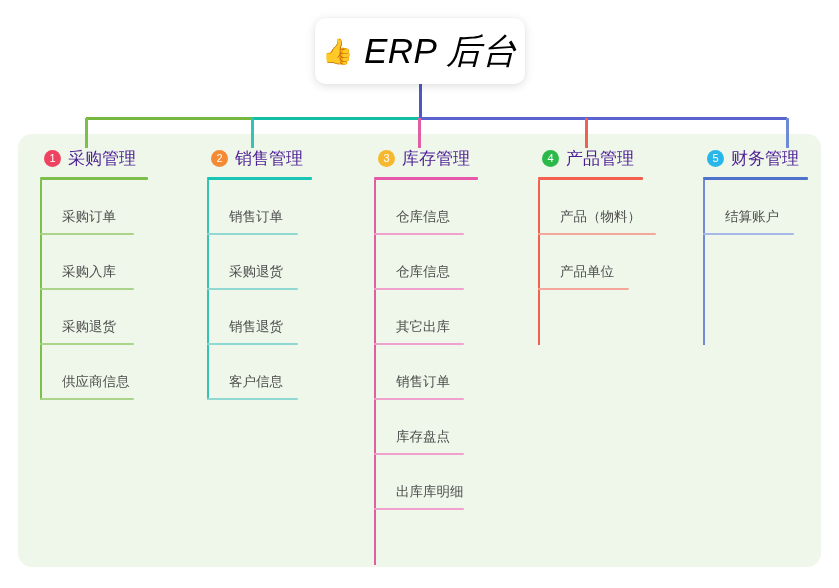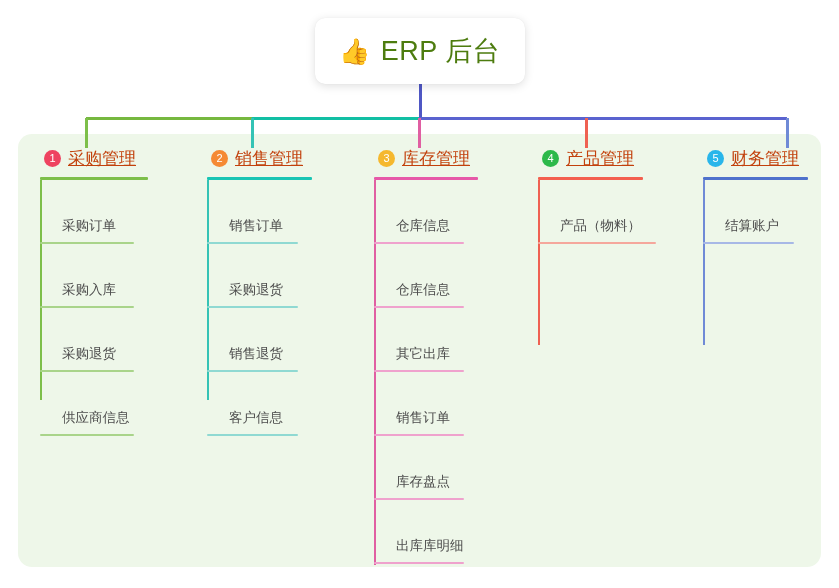--- a/index.html
+++ b/index.html
@@ -43,24 +43,25 @@
     display: flex;
     align-items: center;
     gap: 10px;
   }
   .root-emoji {
     font-size: 25px;
     line-height: 1;
     display: inline-block;
   }
   .root-title {
-    font-size: 27px;
-    color: #4d7c0f;
+    font-size: 35px;
+    color: #000000;
     letter-spacing: 0.5px;
     white-space: nowrap;
+    font-style: italic;
   }
 
   
   .panel {
     position: absolute;
     left: 18px;
     top: 134px;
     width: 803px;
     height: 433px;
     background: #eef7e9;
@@ -97,42 +98,41 @@
     color: #ffffff;
     font-size: 11px;
     line-height: 17px;
     text-align: center;
     font-weight: normal;
     flex: 0 0 auto;
     box-sizing: border-box;
   }
   .col-title {
     font-size: 17px;
-    color: #c2410c;
-    text-decoration: underline;
+    color: #4c1d95;
   }
   .head-rule {
     height: 3px;
     border-radius: 1px;
     margin-top: 6px;
   }
 
   .items {
     position: relative;
     margin-top: 0;
   }
   .spine {
     position: absolute;
     left: 0px;
     top: 0;
     width: 2px;
   }
   .item {
     position: relative;
-    height: 64px;
+    height: 55px;
     box-sizing: border-box;
   }
   .item-label {
     position: absolute;
     left: 22px;
     bottom: 9px;
     font-size: 13.5px;
     color: #4d4d4d;
     white-space: nowrap;
   }
@@ -262,20 +262,24 @@
           <span class="badge" style="background: rgb(44, 185, 74);">4</span>
           <span class="col-title">产品管理</span>
         </div>
         <div class="head-rule" style="background: rgb(243, 96, 79); width: 105px;"></div>
         <div class="items">
           <div class="spine" style="background: rgb(239, 97, 82); height: 165px;"></div>
           <div class="item">
             <span class="item-label">产品（物料）</span>
             <div class="item-rule" style="background: rgb(245, 167, 156); width: 118px;"></div>
           </div>
+          <div class="item">
+            <span class="item-label">产品单位</span>
+            <div class="item-rule" style="background: rgb(245, 167, 156); width: 91px;"></div>
+          </div>
         </div>
       </div>
       <div class="column" style="left: 703px; width: 105px;">
         <div class="col-head">
           <span class="badge" style="background: rgb(41, 182, 234);">5</span>
           <span class="col-title">财务管理</span>
         </div>
         <div class="head-rule" style="background: rgb(79, 114, 204); width: 105px;"></div>
         <div class="items">
           <div class="spine" style="background: rgb(111, 138, 214); height: 165px;"></div>

